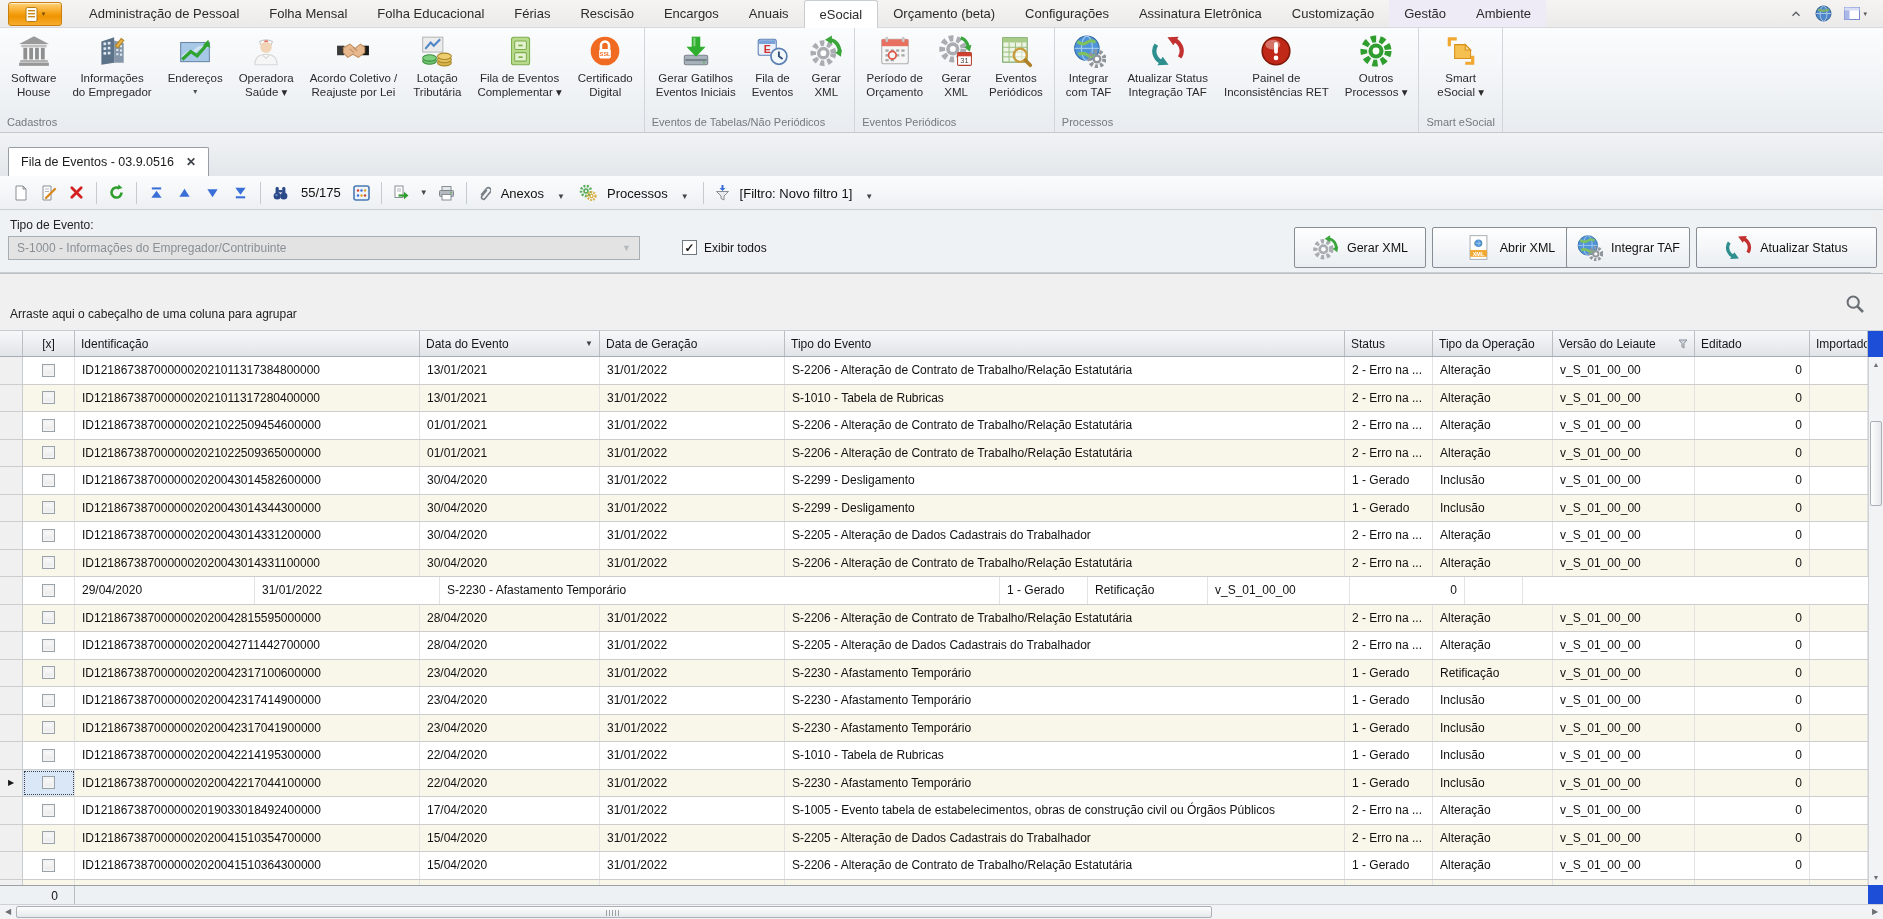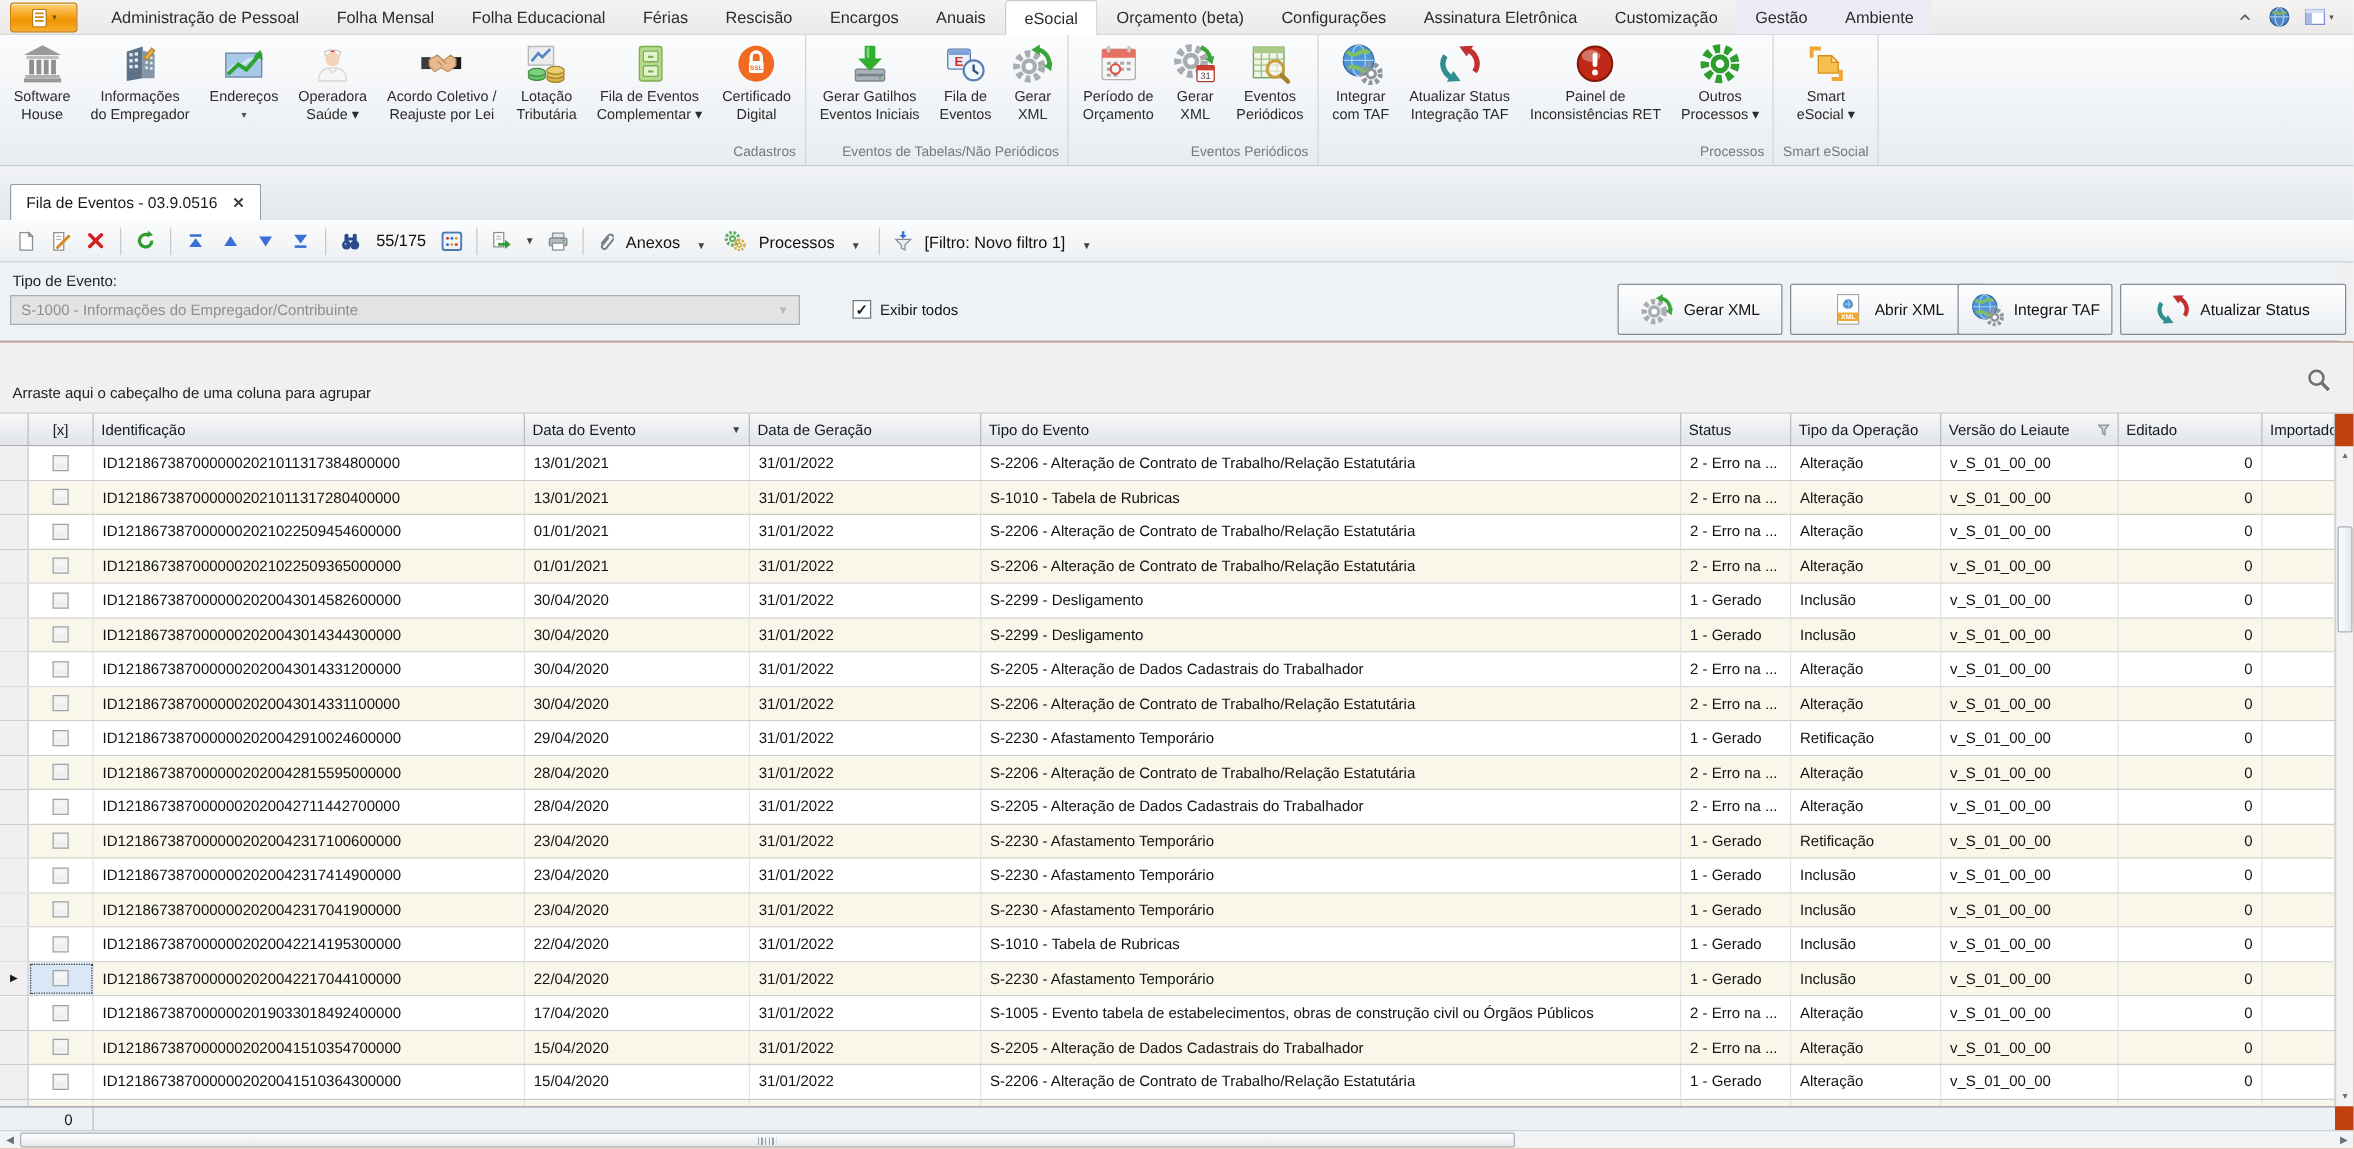--- a/index.html
+++ b/index.html
@@ -18,21 +18,21 @@
 
   
   #ribbon{position:absolute;top:28px;height:105px;left:0;right:0;background:linear-gradient(#fbfcfd,#eff2f5 66%,#e8ebef);border-bottom:1px solid #c4c9ce;display:flex;overflow:hidden}
   .ribbon-group{display:flex;flex-direction:column;border-right:1px solid #d2d6da;padding:1px 3px 0}
   .rg-items{flex:1;display:flex;align-items:flex-start;justify-content:center}
   .ribbon-item{padding:5px 8px 0;display:flex;flex-direction:column;align-items:center;text-align:center;font-size:11.5px;color:#2b2b2b;line-height:1.18}
   .ribbon-icon{width:34px;height:34px;margin-bottom:4px}
   .ribbon-icon svg{width:34px;height:34px}
   .ribbon-label{white-space:pre-line}
   .rb-drop{font-size:8px;color:#4a4f55;margin-top:1px}
-  .rg-label{height:16px;text-align:right;font-size:11px;color:#75797e;white-space:nowrap;padding:0 4px 2px}
+  .rg-label{height:16px;text-align:left;font-size:11px;color:#75797e;white-space:nowrap;padding:0 4px 2px}
 
   
   #tabbar{position:absolute;top:133px;height:43px;left:0;right:0;background:linear-gradient(#f1f3f5,#e3e7eb)}
   .doc-tab{position:absolute;left:8px;bottom:0;height:29px;background:#fff;border:1px solid #989ea5;border-bottom:none;border-radius:2px 2px 0 0;display:flex;align-items:center;padding:0 12px;font-size:12.5px;gap:12px}
   .tab-close{color:#3a3f45;font-size:12px;font-weight:bold;line-height:1}
 
   
   #toolbar{position:absolute;top:176px;height:34px;left:0;right:0;background:linear-gradient(#fbfcfd,#edf0f3);border-bottom:1px solid #c9ced3;display:flex;align-items:center;padding-left:8px;gap:3px}
   .tb-btn{width:25px;height:25px;display:flex;align-items:center;justify-content:center}
   .tb-sep{width:1px;height:22px;background:#c6cbd0;margin:0 4px}
@@ -44,21 +44,21 @@
   #filter-panel{position:absolute;top:210px;height:63px;left:0;right:12px;background:#eff2f5;border-bottom:1px solid #c9ced3}
   .fp-label{position:absolute;left:10px;top:8px;font-size:12px;color:#222}
   .fp-combo{position:absolute;left:8px;top:26px;width:632px;height:24px;background:#e3e3e3;border:1px solid #a8aeb5;display:flex;align-items:center;padding:0 8px;font-size:12px;color:#8a8f94}
   .fp-combo .chev{margin-left:auto;color:#b4bac0;font-size:9px}
   .fp-check{position:absolute;left:682px;top:30px;display:flex;align-items:center;gap:7px;font-size:12px;color:#111}
   .checkbox-checked{width:15px;height:15px;background:#fff;border:1px solid #70787f;display:flex;align-items:center;justify-content:center;font-size:12px;font-weight:bold;color:#1a1a1a}
   .action-btn{position:absolute;top:17px;height:41px;background:linear-gradient(#fefefe,#eaeef2);border:1px solid #868d95;border-radius:2px;display:flex;align-items:center;justify-content:center;gap:8px;font-size:12.5px;color:#111}
   .action-btn svg{width:27px;height:27px}
 
   
-  #grid{position:absolute;top:273px;left:0;right:0;bottom:0;background:#c2410c;border-top:1px solid #bbc0c5}
+  #grid{position:absolute;top:273px;left:0;right:0;bottom:0;background:#1d4ed8;border-top:1px solid #bbc0c5}
   #groupby{position:absolute;top:0;height:57px;left:0;right:0;background:#f0f0f0;border-bottom:1px solid #c6cbd0}
   .groupby-hint{position:absolute;left:10px;bottom:9px;font-size:12px;color:#222}
   .groupby-search{position:absolute;right:18px;bottom:16px;width:20px;height:20px}
   #grid-header{position:absolute;top:57px;height:26px;left:0;right:15px;display:flex;background:linear-gradient(#f7f8f9,#e1e4e8);border-bottom:1px solid #a6acb2}
   .h-cell{border-right:1px solid #b9bec3;display:flex;align-items:center;padding:0 6px;font-size:12px;color:#15181b;white-space:nowrap;overflow:hidden}
   .h-ind{width:23px;padding:0;background:linear-gradient(#f7f8f9,#e1e4e8)}
   .sort-arrow{margin-left:auto;font-size:8px;color:#3c4248;padding-left:4px}
   .filter-glyph{margin-left:auto;padding-left:4px}
   #grid-rows{position:absolute;top:83px;height:528px;left:0;right:15px;overflow:hidden;background:#fff}
   .grid-row{display:flex;height:27.5px;border-bottom:1px solid #cdcdcd;background:#fff}
@@ -805,21 +805,20 @@
         <div class="g-cell" style="width: 120px;">Alteração</div>
         <div class="g-cell" style="width: 142px;">v_S_01_00_00</div>
         <div class="g-cell g-right" style="width: 115px;">0</div>
         <div class="g-cell" style="width: 58px;"></div>
       </div>
       <div class="grid-row">
         <div class="ind-cell"></div>
         <div class="cb-cell">
           <span class="row-checkbox"></span>
         </div>
-        <div class="g-cell" style="width: 345px;">ID1218673870000002020042910024600000</div>
         <div class="g-cell" style="width: 180px;">29/04/2020</div>
         <div class="g-cell" style="width: 185px;">31/01/2022</div>
         <div class="g-cell" style="width: 560px;">S-2230 - Afastamento Temporário</div>
         <div class="g-cell" style="width: 88px;">1 - Gerado</div>
         <div class="g-cell" style="width: 120px;">Retificação</div>
         <div class="g-cell" style="width: 142px;">v_S_01_00_00</div>
         <div class="g-cell g-right" style="width: 115px;">0</div>
         <div class="g-cell" style="width: 58px;"></div>
       </div>
       <div class="grid-row odd">

